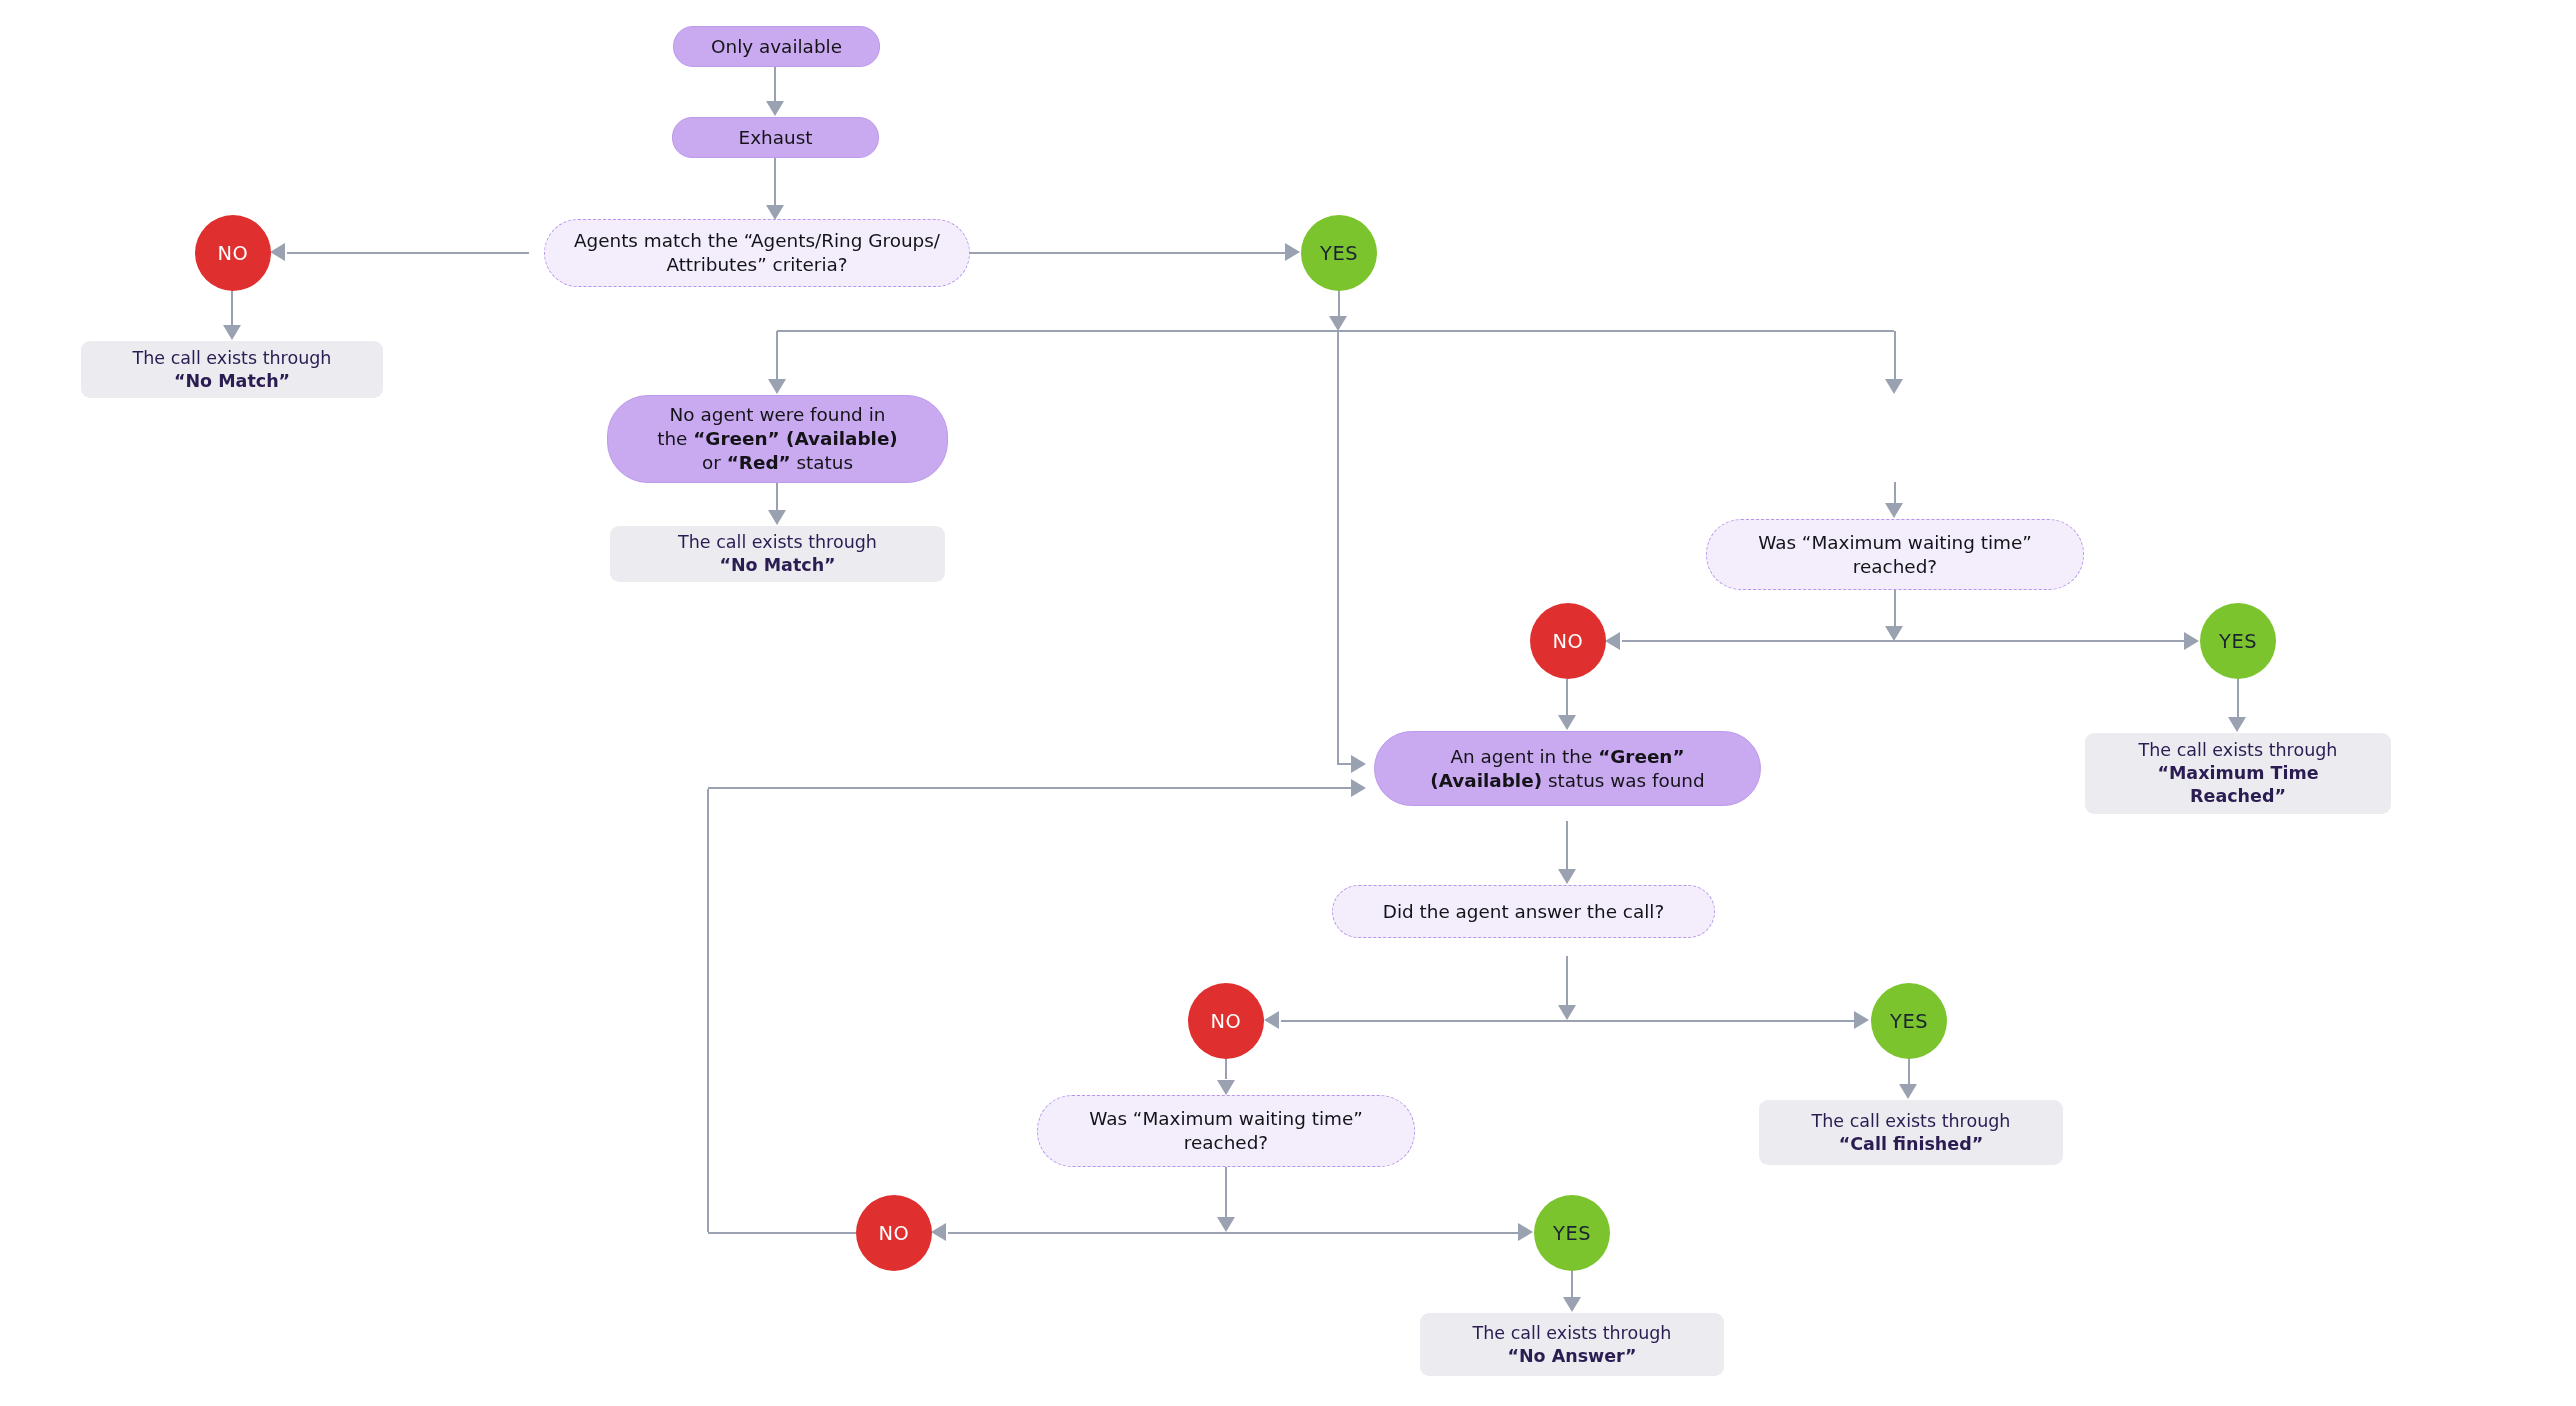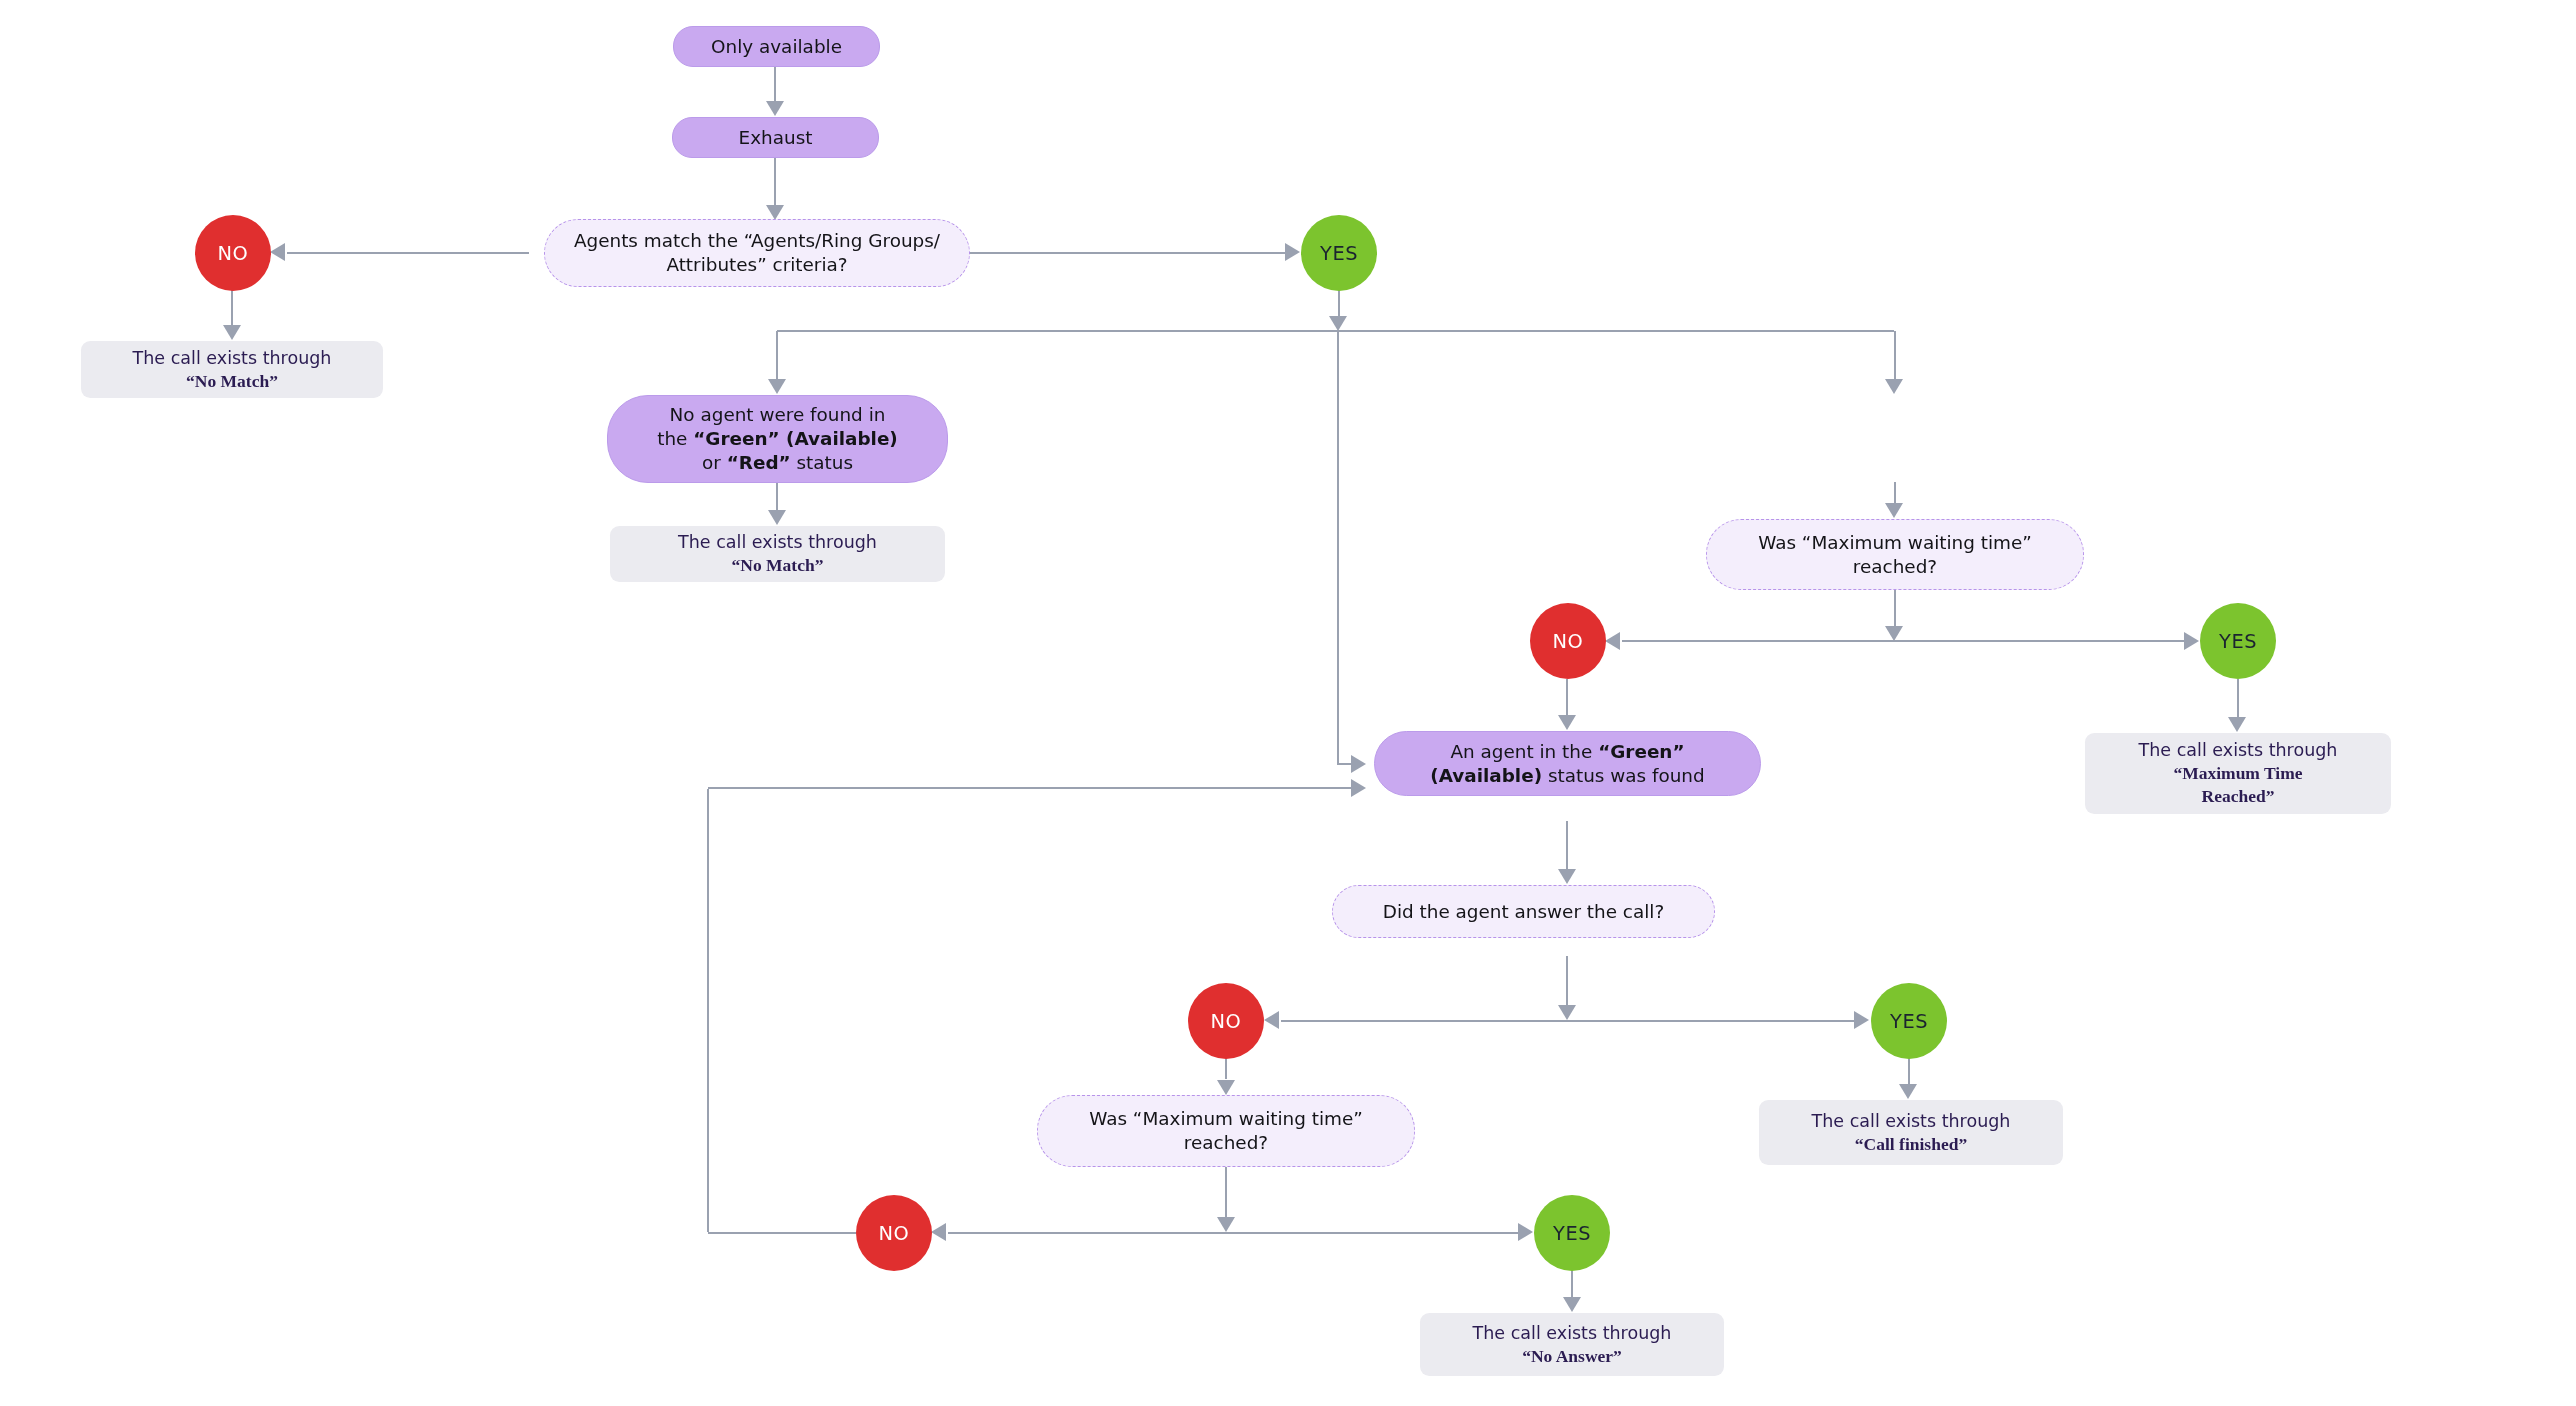--- a/index.html
+++ b/index.html
@@ -9,21 +9,21 @@
   }
   
   .node{
     position:absolute;display:flex;align-items:center;justify-content:center;
     text-align:center;box-sizing:border-box;line-height:1.3;font-size:18.4px;
   }
   .purple{background:#c9a9f0;border:1.4px solid #bb9bea;border-radius:41px;color:#141418;}
   .pill{background:#c9a9f0;border:1.4px solid #bb9bea;border-radius:20px;color:#141418;text-align:center;}
   .question{background:#f4eefc;border:1.8px dashed #b793ea;border-radius:35px;color:#141418;}
   .result{background:#ebebf0;border-radius:9.2px;color:#2b1c52;font-size:17.5px;line-height:1.3;}
-  .result b{font-weight:700;font-family:Liberation Serif, serif;}
+  .result b{font-weight:700;}
   .node b{font-weight:700;}
   .circle{
     position:absolute;width:76px;height:76px;border-radius:50%;
     display:flex;align-items:center;justify-content:center;
     font-size:19.4px;letter-spacing:0.5px;font-weight:500;
   }
   .no{background:#e02f2f;color:#ffffff;}
   .yes{background:#7cc42e;color:#1b2430;justify-content:center;}
   
   .eh{position:absolute;height:1.8px;background:#9aa1b0;}
@@ -183,21 +183,21 @@
   </div>
 
   <div class="node result" style="left:2085px;top:733px;width:306px;height:81px;">
     <span>
       <span>The call exists through</span><br>
       <b>“Maximum Time</b><br>
       <b>Reached”</b>
     </span>
   </div>
 
-  <div class="node purple" style="left:1374px;top:731px;width:387px;height:65px;">
+  <div class="node purple" style="left:1374px;top:731px;width:387px;height:75px;">
     <span>
       <span>An agent in the </span><b>“Green”</b><br>
       <b>(Available)</b><span> status was found</span>
     </span>
   </div>
 
   <div class="node question" style="left:1332px;top:885px;width:383px;height:53px;">
     <span>Did the agent answer the call?</span>
   </div>
 

